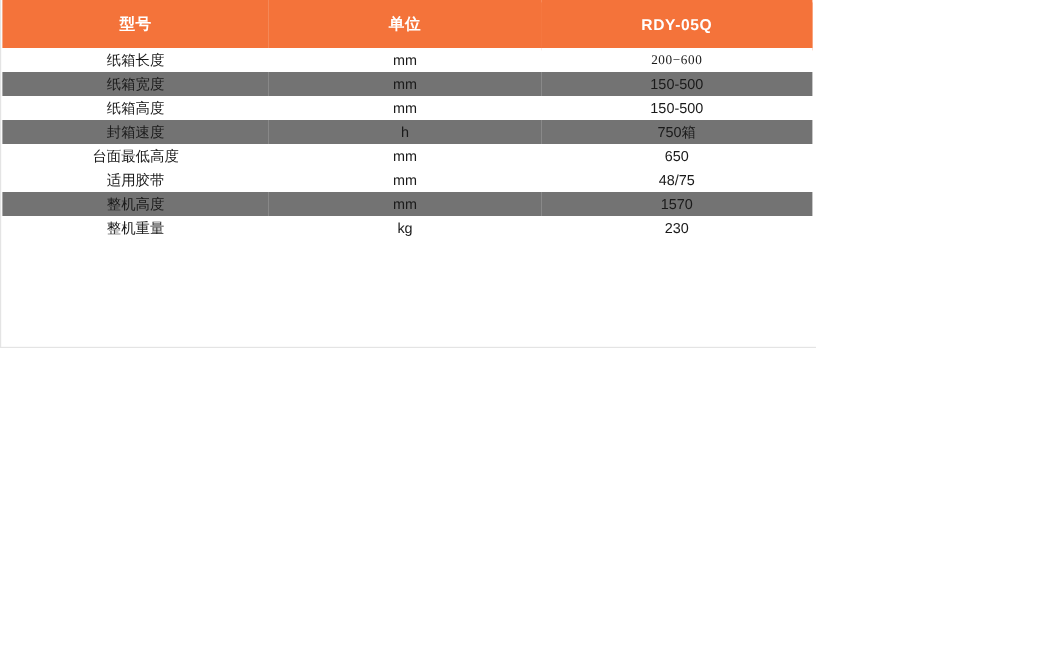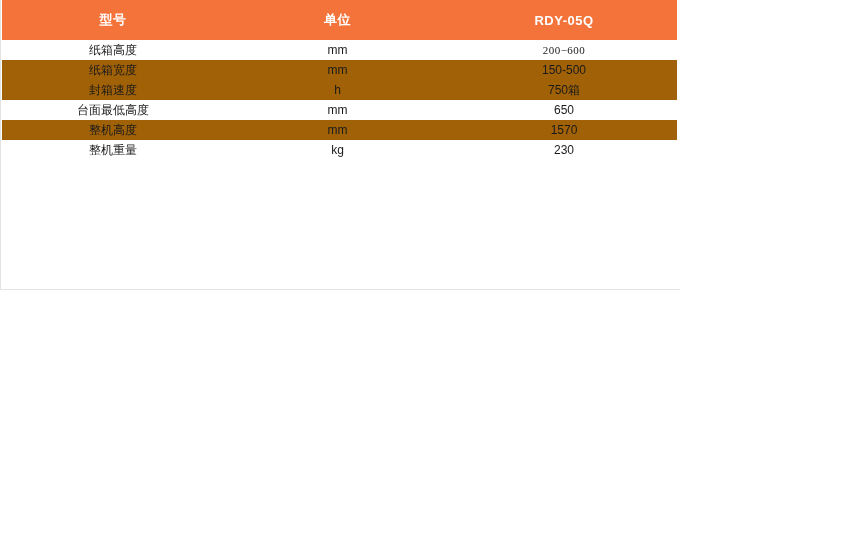--- a/index.html
+++ b/index.html
@@ -51,21 +51,21 @@
     height: 20px;
     font-size: 12px;
     color: #1a1a1a;
     text-align: center;
     vertical-align: middle;
     padding: 0;
     border: none;
     white-space: nowrap;
   }
   #spec-table tbody tr.band td {
-    background: #a16207;
+    background: #737373;
   }
   #spec-table tbody tr.plain td {
     background: #ffffff;
   }
 
   
   #spec-table tbody td.mono {
     font-family: Liberation Serif, serif;
     font-size: 11px;
     letter-spacing: 0.5px;
@@ -98,38 +98,48 @@
   </colgroup>
   <thead>
     <tr>
       <th class="model-head">型号</th>
       <th class="unit-head">单位</th>
       <th class="value-head">RDY-05Q</th>
     </tr>
   </thead>
   <tbody id="spec-body">
       <tr class="plain">
-        <td>纸箱高度</td>
+        <td>纸箱长度</td>
         <td>mm</td>
         <td class="mono">200−600</td>
       </tr>
       <tr class="band">
         <td>纸箱宽度</td>
+        <td>mm</td>
+        <td>150-500</td>
+      </tr>
+      <tr class="plain">
+        <td>纸箱高度</td>
         <td>mm</td>
         <td>150-500</td>
       </tr>
       <tr class="band">
         <td>封箱速度</td>
         <td>h</td>
         <td>750箱</td>
       </tr>
       <tr class="plain">
         <td>台面最低高度</td>
         <td>mm</td>
         <td>650</td>
+      </tr>
+      <tr class="plain">
+        <td>适用胶带</td>
+        <td>mm</td>
+        <td>48/75</td>
       </tr>
       <tr class="band">
         <td>整机高度</td>
         <td>mm</td>
         <td>1570</td>
       </tr>
       <tr class="plain">
         <td>整机重量</td>
         <td>kg</td>
         <td>230</td>

